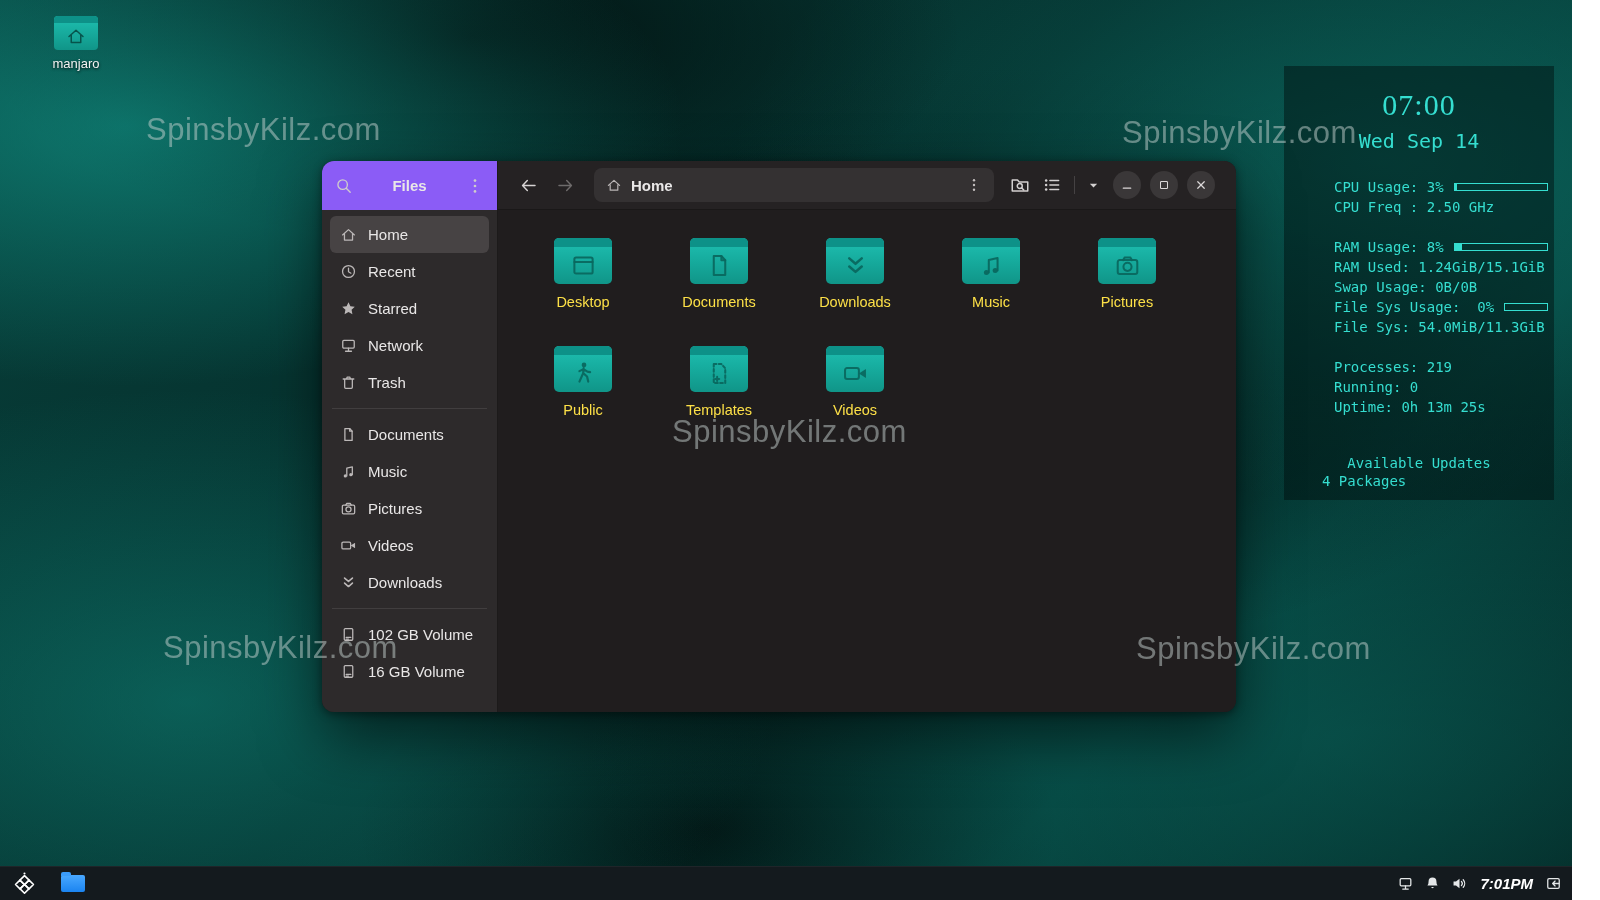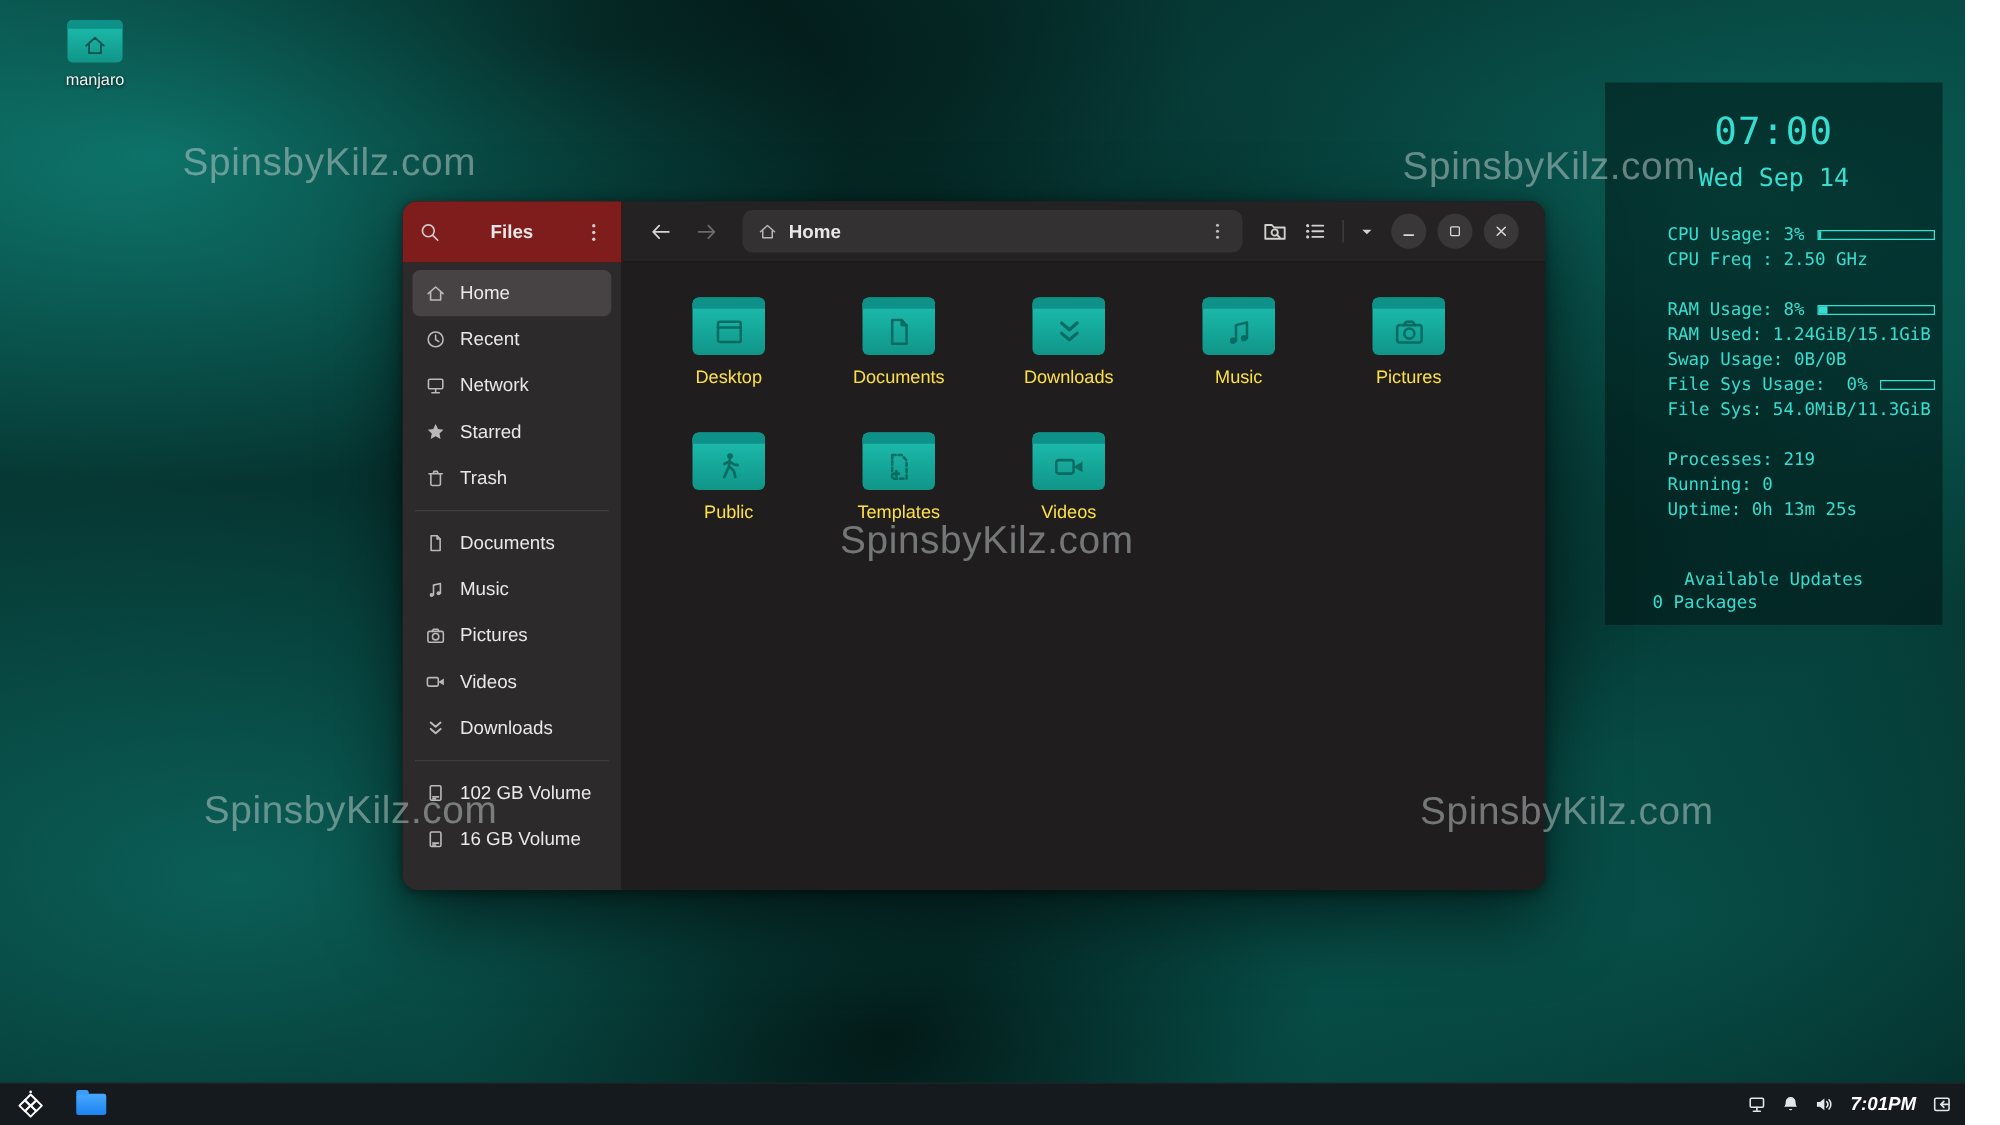--- a/index.html
+++ b/index.html
@@ -26,21 +26,21 @@
   .mini-folder{position:relative;width:44px;height:34px;margin:0 auto;border-radius:4px;background:linear-gradient(180deg,#1ec0b1,#109588);}
   .mini-folder::before{content:"";position:absolute;top:0;left:0;right:0;height:7px;border-radius:4px 4px 0 0;background:#0d9188;}
   .mini-emblem{position:absolute;left:0;right:0;top:8px;bottom:2px;display:flex;align-items:center;justify-content:center;color:rgba(6,74,68,.9);}
   .mini-emblem svg{width:20px;height:20px;}
   .desktop-icon .di-label{margin-top:6px;font-size:13px;color:#f2f2f2;text-shadow:0 1px 3px rgba(0,0,0,.9);}
 
   
   .window{position:absolute;left:322px;top:161px;width:914px;height:551px;border-radius:12px;overflow:hidden;z-index:10;
     box-shadow:0 24px 60px rgba(0,0,0,.55),0 2px 10px rgba(0,0,0,.45);background:#201d1e;}
   .headerbar{position:absolute;left:0;top:0;right:0;height:49px;display:flex;}
-  .hb-side{width:176px;flex:none;background:#7f1d1d;border-right:1px solid #1c1a1a;display:flex;align-items:center;padding:0 13px;box-sizing:border-box;}
+  .hb-side{width:176px;flex:none;background:#8b5cf6;border-right:1px solid #1c1a1a;display:flex;align-items:center;padding:0 13px;box-sizing:border-box;}
   .hb-title{flex:1;text-align:center;font-size:15px;font-weight:bold;color:#e9e7e7;}
   .icon-btn{width:18px;height:18px;color:#cfcccc;flex:none;cursor:default;}
   .hb-main{flex:1;background:#252223;display:flex;align-items:center;padding:0 12px;border-bottom:1px solid #1a1818;}
   .nav-arrow{width:19px;height:19px;margin:0 9px;color:#d6d3d3;}
   .nav-arrow.dim{color:#6e6b6b;}
   .pathbar{margin-left:10px;width:400px;height:34px;background:#343132;border-radius:8px;display:flex;align-items:center;padding:0 12px;box-sizing:border-box;gap:9px;}
   .pathbar .path-home-icon{width:16px;height:16px;color:#b9b5b5;}
   .pathbar .path-label{font-size:15px;font-weight:bold;color:#e9e7e7;}
   .pathbar .path-kebab{margin-left:auto;width:16px;height:16px;color:#c3bfbf;}
   .hb-tools{display:flex;align-items:center;margin-left:16px;gap:12px;}
@@ -66,21 +66,21 @@
   .file-cell{height:108px;text-align:center;}
   .bigfolder{position:relative;width:58px;height:46px;margin:2px auto 0;border-radius:5px;background:linear-gradient(180deg,#1fc0b2 0%,#16ab9d 50%,#109588 100%);}
   .bigfolder::before{content:"";position:absolute;top:0;left:0;right:0;height:9px;border-radius:5px 5px 0 0;background:#0d9188;}
   .emblem{position:absolute;left:0;right:0;top:10px;bottom:2px;display:flex;align-items:center;justify-content:center;color:rgba(9,104,95,.95);}
   .emblem svg{width:27px;height:27px;}
   .file-label{margin-top:10px;font-size:14.5px;color:#fde047;}
 
   
   .conky{position:absolute;left:1284px;top:66px;width:270px;height:434px;background:rgba(1,11,11,.45);z-index:5;
     color:#35ded0;font-family:"DejaVu Sans Mono",monospace;box-sizing:border-box;}
-  .cclock{font-size:30px;text-align:center;margin-top:22px;letter-spacing:1px;}
+  .cclock{font-size:30px;text-align:center;margin-top:22px;letter-spacing:1px;font-family:Liberation Serif, serif;}
   .cdate{font-size:20px;text-align:center;margin-top:7px;}
   #conky-lines{margin:24px 6px 0 38px;}
   .cline{display:flex;align-items:center;height:20px;font-size:14px;white-space:pre;margin-left:12px;}
   .cspacer{height:20px;}
   .cbar{flex:1;height:8px;border:1px solid currentColor;margin-left:10px;min-width:40px;position:relative;box-sizing:border-box;}
   .cbar i{position:absolute;left:0;top:0;bottom:0;background:currentColor;}
   .cupd-title{margin-top:38px;font-size:14px;text-align:center;}
   .cupd-count{margin:2px 6px 0 38px;font-size:14px;}
 
   
@@ -217,33 +217,33 @@
               <svg viewBox="0 0 16 16" fill="none" stroke="currentColor" stroke-width="1.2" stroke-linecap="round" stroke-linejoin="round">
                 <circle cx="8" cy="8" r="5.6"></circle>
                 <path d="M8 4.8v3.4l2.3 1.4"></path>
               </svg>
             </span>
             <span class="side-label">Recent</span>
           </div>
           <div class="side-row">
             <span class="side-icon">
               <svg viewBox="0 0 16 16" fill="none" stroke="currentColor" stroke-width="1.2" stroke-linecap="round" stroke-linejoin="round">
+                <path d="M8 2l1.8 3.9 4.1.5-3 2.8.8 4.1L8 11.2l-3.7 2.1.8-4.1-3-2.8 4.1-.5z" fill="currentColor" stroke="none"></path>
+              </svg>
+            </span>
+            <span class="side-label">Starred</span>
+          </div>
+          <div class="side-row">
+            <span class="side-icon">
+              <svg viewBox="0 0 16 16" fill="none" stroke="currentColor" stroke-width="1.2" stroke-linecap="round" stroke-linejoin="round">
                 <rect x="2.6" y="3.2" width="10.8" height="7.2" rx="1"></rect>
                 <path d="M8 10.4v2.4M5.2 13.4h5.6"></path>
               </svg>
             </span>
             <span class="side-label">Network</span>
-          </div>
-          <div class="side-row">
-            <span class="side-icon">
-              <svg viewBox="0 0 16 16" fill="none" stroke="currentColor" stroke-width="1.2" stroke-linecap="round" stroke-linejoin="round">
-                <path d="M8 2l1.8 3.9 4.1.5-3 2.8.8 4.1L8 11.2l-3.7 2.1.8-4.1-3-2.8 4.1-.5z" fill="currentColor" stroke="none"></path>
-              </svg>
-            </span>
-            <span class="side-label">Starred</span>
           </div>
           <div class="side-row">
             <span class="side-icon">
               <svg viewBox="0 0 16 16" fill="none" stroke="currentColor" stroke-width="1.2" stroke-linecap="round" stroke-linejoin="round">
                 <path d="M4.4 5v7.5a1 1 0 001 1h5.2a1 1 0 001-1V5M3 4.7h10M6.2 4.4l.6-1.5h2.4l.6 1.5"></path>
               </svg>
             </span>
             <span class="side-label">Trash</span>
           </div>
         </div>
@@ -425,21 +425,21 @@
         <div class="cline"><span class="ctext">RAM Used: 1.24GiB/15.1GiB</span></div>
         <div class="cline"><span class="ctext">Swap Usage: 0B/0B</span></div>
         <div class="cline"><span class="ctext">File Sys Usage:  0%</span><span class="cbar"><i style="width: 0%;"></i></span></div>
         <div class="cline"><span class="ctext">File Sys: 54.0MiB/11.3GiB</span></div>
         <div class="cspacer"></div>
         <div class="cline"><span class="ctext">Processes: 219</span></div>
         <div class="cline"><span class="ctext">Running: 0</span></div>
         <div class="cline"><span class="ctext">Uptime: 0h 13m 25s</span></div>
       </div>
     <div class="cupd-title">Available Updates</div>
-    <div class="cupd-count">0 Packages</div>
+    <div class="cupd-count">4 Packages</div>
   </div>
 
   <span class="watermark" style="left:146px;top:112px;">SpinsbyKilz.com</span>
   <span class="watermark" style="left:1122px;top:115px;">SpinsbyKilz.com</span>
   <span class="watermark" style="left:672px;top:414px;">SpinsbyKilz.com</span>
   <span class="watermark" style="left:163px;top:630px;">SpinsbyKilz.com</span>
   <span class="watermark" style="left:1136px;top:631px;">SpinsbyKilz.com</span>
 
   <div class="taskbar">
     <span class="tb-launcher">

